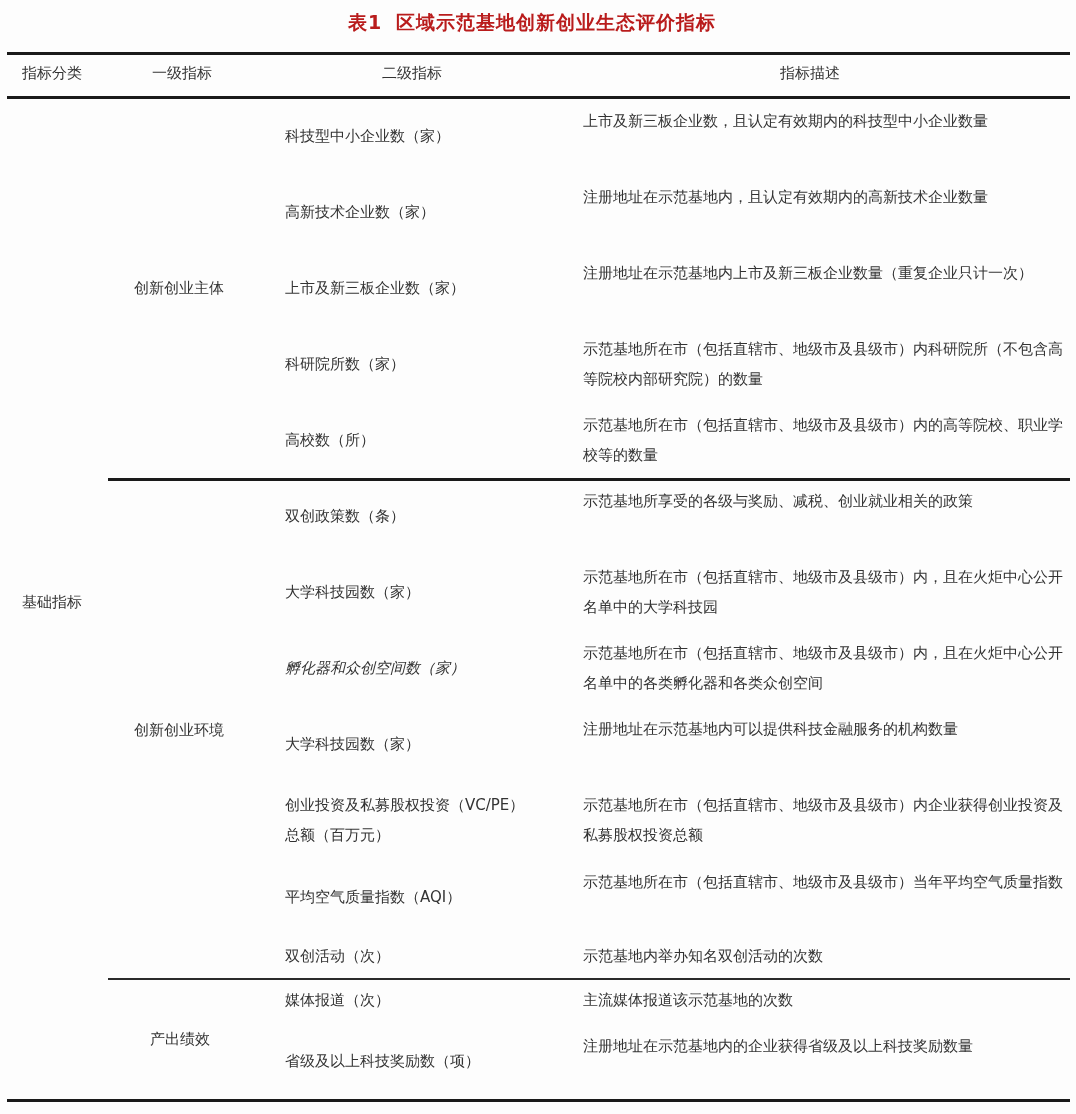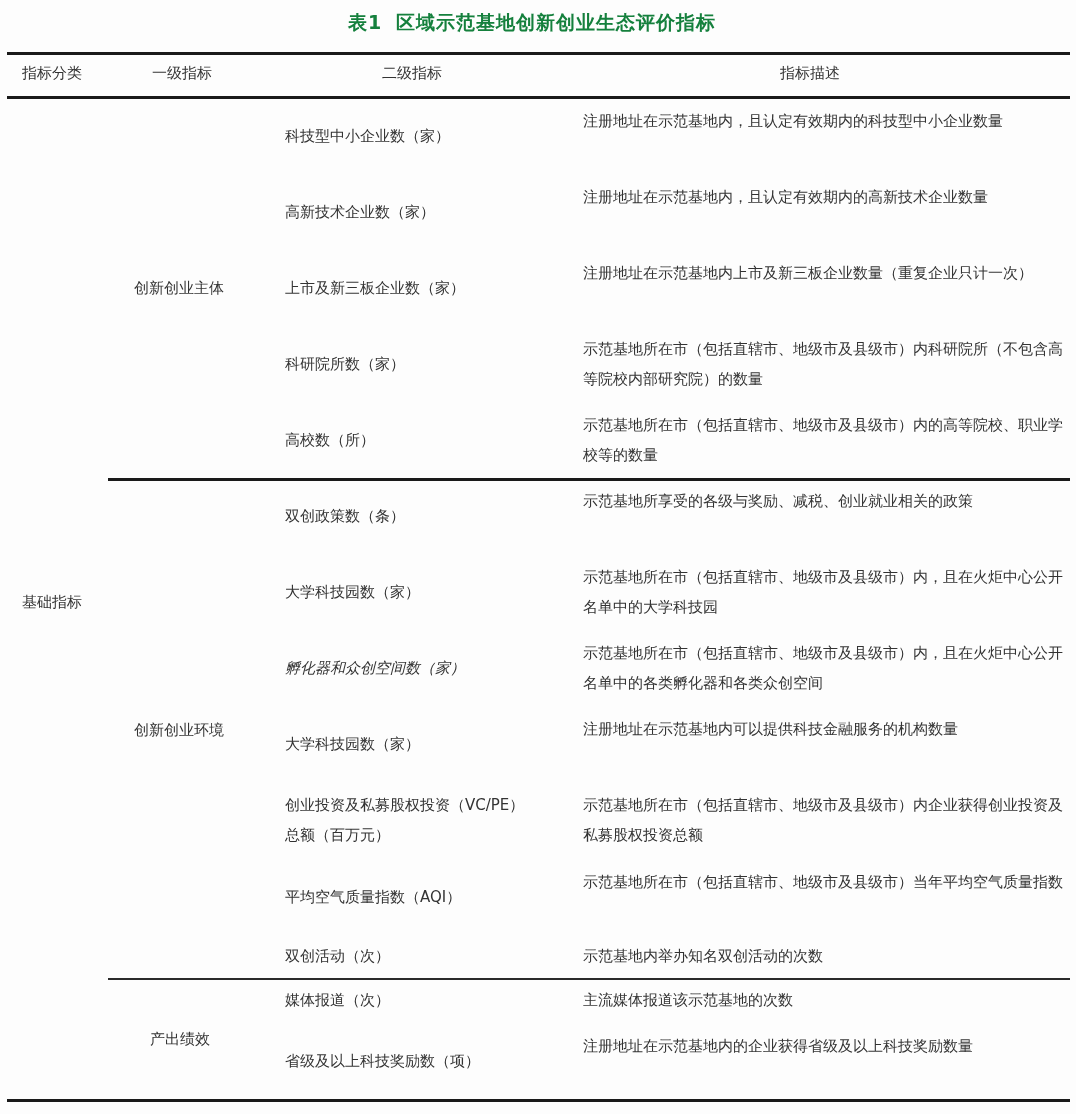--- a/index.html
+++ b/index.html
@@ -3,21 +3,21 @@
 <meta charset="utf-8">
 <style>
   html, body { margin: 0; padding: 0; background: #fdfdfd; }
   body {
     width: 1076px; height: 1114px; position: relative; overflow: hidden;
     font-family: "DejaVu Sans", "Liberation Sans", sans-serif;
     color: #2a2a2a;
   }
   .title {
     position: absolute; top: 10px; left: 0; width: 1064px; text-align: center;
-    font-size: 19px; font-weight: bold; color: #15803d; letter-spacing: 1px;
+    font-size: 19px; font-weight: bold; color: #b91c1c; letter-spacing: 1px;
   }
   .title .num { margin-right: 14px; }
   .rule { position: absolute; background: #1a1a1a; }
   .rule.thick { height: 3px; }
   .rule.thin { height: 2px; background: #2a2a2a; }
   .hdr { position: absolute; top: 64px; font-size: 15px; color: #333; }
   .cell { position: absolute; font-size: 15px; line-height: 30px; color: #333; }
   .cat { left: 22px; top: 587px; }
   .l1 { left: 134px; }
   .l2 { left: 285px; }
@@ -34,21 +34,21 @@
 <div class="hdr" style="left:22px;">指标分类</div>
 <div class="hdr" style="left:152px;">一级指标</div>
 <div class="hdr" style="left:382px;">二级指标</div>
 <div class="hdr" style="left:780px;">指标描述</div>
 <div class="rule thick" style="top:96px;left:7px;width:1063px;"></div>
 
 <div class="cell cat">基础指标</div>
 
 <div class="cell l1" style="top:273px;">创新创业主体</div>
 <div class="cell l2" style="top:121px;">科技型中小企业数（家）</div>
-<div class="cell desc" style="top:106px;">注册地址在示范基地内，且认定有效期内的科技型中小企业数量</div>
+<div class="cell desc" style="top:106px;">上市及新三板企业数，且认定有效期内的科技型中小企业数量</div>
 <div class="cell l2" style="top:197px;">高新技术企业数（家）</div>
 <div class="cell desc" style="top:182px;">注册地址在示范基地内，且认定有效期内的高新技术企业数量</div>
 <div class="cell l2" style="top:273px;">上市及新三板企业数（家）</div>
 <div class="cell desc" style="top:258px;">注册地址在示范基地内上市及新三板企业数量（重复企业只计一次）</div>
 <div class="cell l2" style="top:349px;">科研院所数（家）</div>
 <div class="cell desc" style="top:334px;">示范基地所在市（包括直辖市、地级市及县级市）内科研院所（不包含高等院校内部研究院）的数量</div>
 <div class="cell l2" style="top:425px;">高校数（所）</div>
 <div class="cell desc" style="top:410px;">示范基地所在市（包括直辖市、地级市及县级市）内的高等院校、职业学校等的数量</div>
 
 <div class="rule thick" style="top:478px;left:108px;width:962px;"></div>

